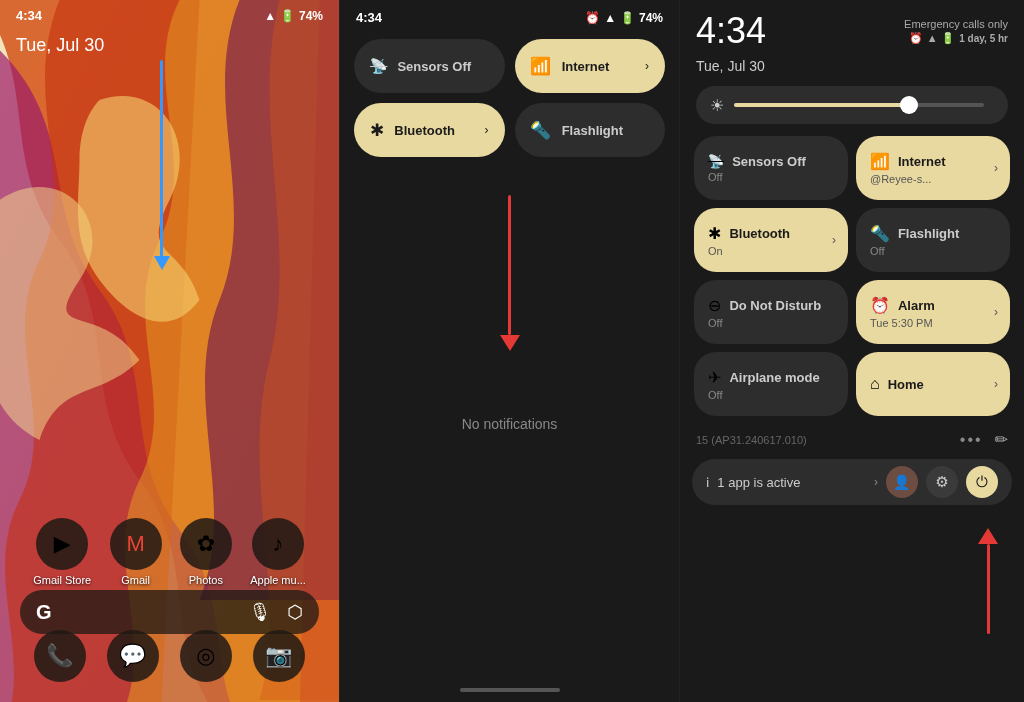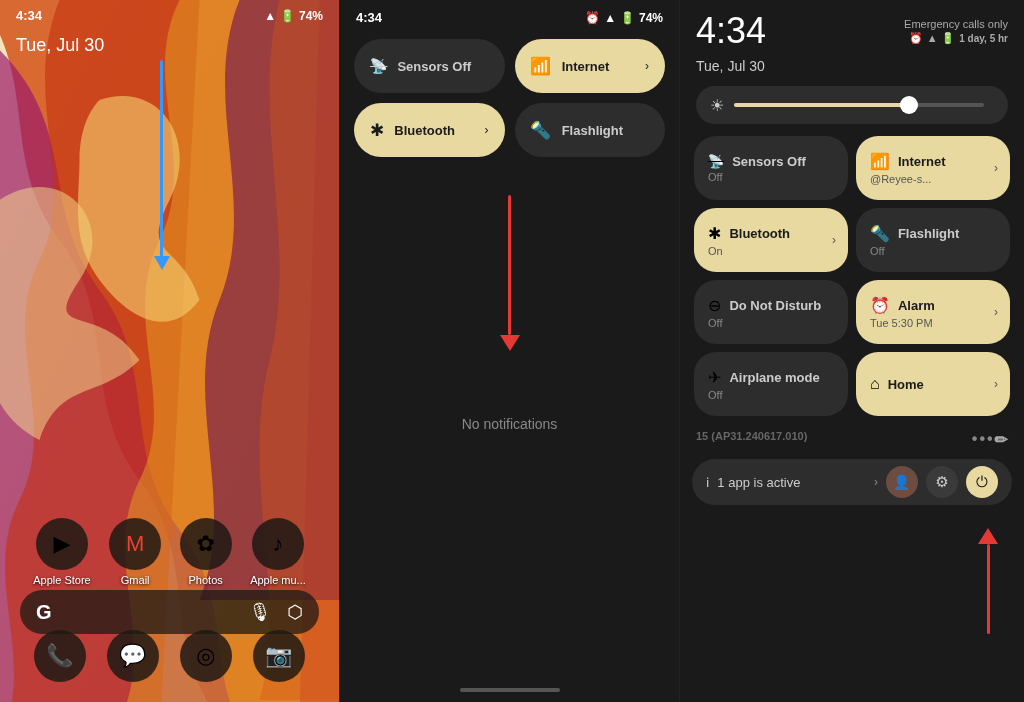--- a/index.html
+++ b/index.html
@@ -306,24 +306,23 @@
       right: 12px;
       top: 50%;
       transform: translateY(-50%);
       font-size: 12px;
       color: #888;
     }
     .tile-p3.light .tile-p3-chevron { color: #555; }
 
     .version-row {
       display: flex;
-      align-items: flex-start;
+      align-items: center;
       padding: 10px 16px 6px;
-      gap: 0;
-      font-weight: bold;
+      gap: 12px;
     }
     .version-text { font-size: 11px; color: #666; flex: 1; }
     .dots-icon { color: #888; font-size: 16px; letter-spacing: 2px; }
     .pencil-icon { color: #aaa; font-size: 16px; cursor: pointer; }
 
     .red-arrow-up {
       position: absolute;
       bottom: 68px;
       right: 26px;
     }
@@ -428,21 +427,21 @@
     <div class="date-widget">
       <div class="date-text">Tue, Jul 30</div>
     </div>
 
     <div class="blue-arrow"></div>
 
     <div class="app-icons">
       <div class="app-row">
         <div class="app-item">
           <div class="app-icon-circle">▶</div>
-          <span class="app-label">Apple Store</span>
+          <span class="app-label">Gmail Store</span>
         </div>
         <div class="app-item">
           <div class="app-icon-circle" style="color:#ea4335;">M</div>
           <span class="app-label">Gmail</span>
         </div>
         <div class="app-item">
           <div class="app-icon-circle">✿</div>
           <span class="app-label">Photos</span>
         </div>
         <div class="app-item">

